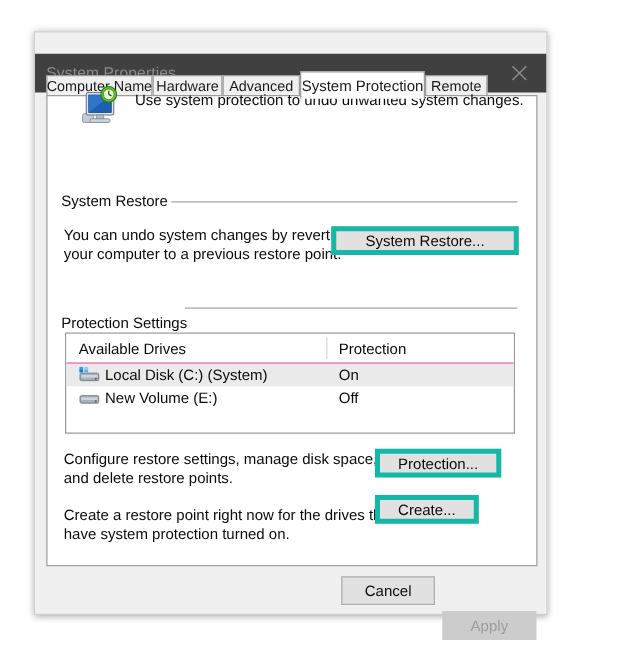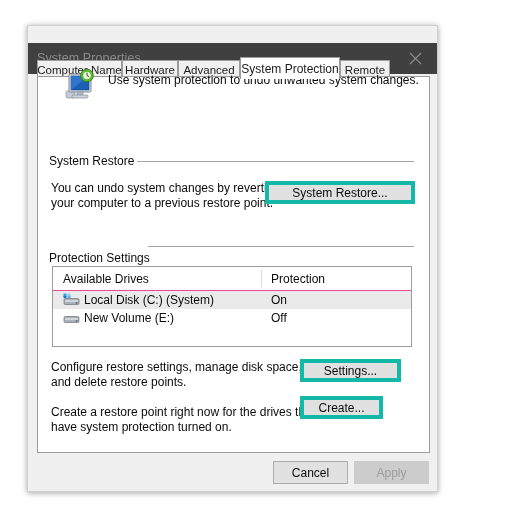--- a/index.html
+++ b/index.html
@@ -244,20 +244,21 @@
     color: #0b0b0b;
     display: flex;
     align-items: center;
     justify-content: center;
     cursor: default;
   }
   .footer-btn.disabled {
     background: #cccccc;
     border-color: #cccccc;
     color: #9d9d9d;
+    margin-top: 28px;
   }
 </style>
 </head>
 <body>
 
 <div id="root">
 
   <div class="window">
 
     <div class="titlebar">
@@ -358,21 +359,21 @@
         <div class="lv-cell-prot" style="left:218px;">Off</div>
       </div>
     </div>
 
     <div class="para" style="left:23px; top:334px;">
       <div>Configure restore settings, manage disk space,</div>
       <div>and delete restore points.</div>
     </div>
 
     <div class="btn" style="left:272px; top:333px; width:101px; height:23px;">
-      <span>Settings...</span>
+      <span>Protection...</span>
     </div>
 
     <div class="para" style="left:23px; top:379px;">
       <div>Create a restore point right now for the drives that</div>
       <div>have system protection turned on.</div>
     </div>
 
     <div class="btn" style="left:272px; top:370px; width:83px; height:23px;">
       <span>Create...</span>
     </div>

